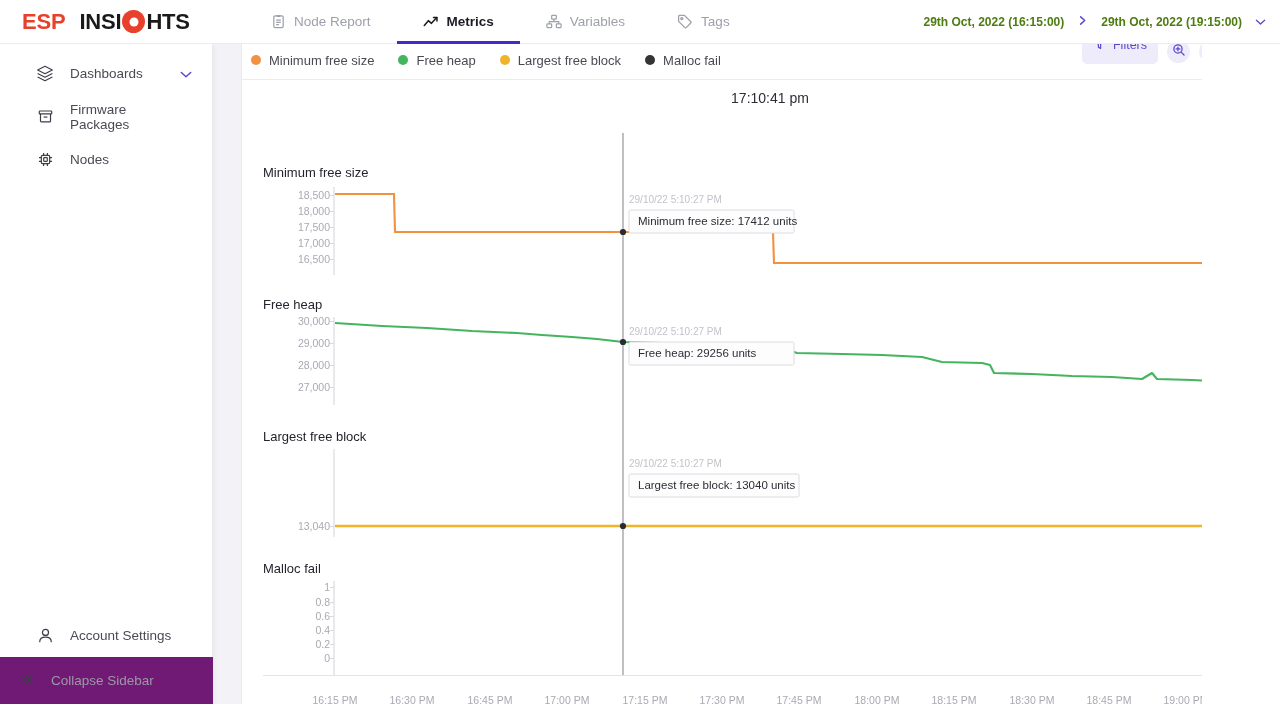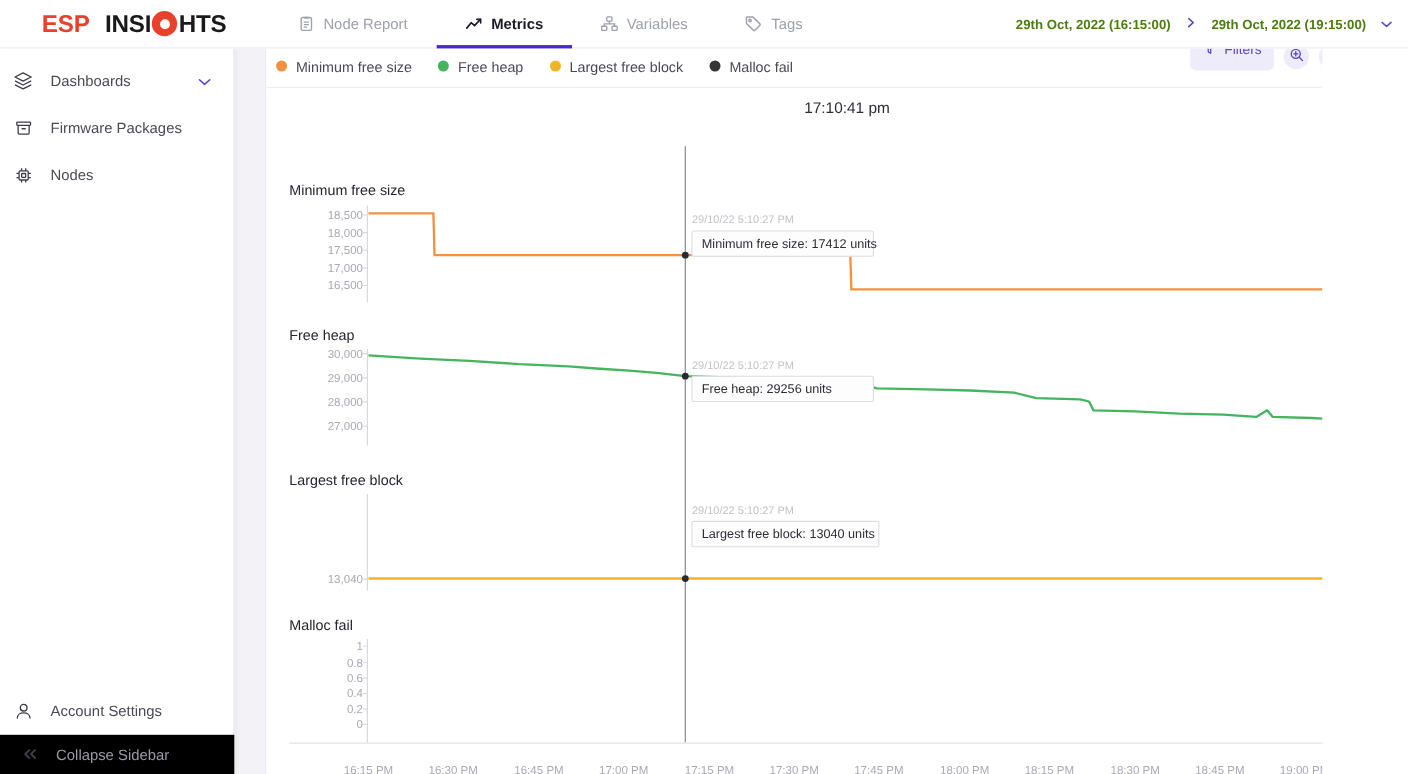--- a/index.html
+++ b/index.html
@@ -16,21 +16,21 @@
   
   .topbar {
     position: absolute; top: 0; left: 0; width: 1280px; height: 44px;
     background: #ffffff;
     border-bottom: 1px solid #ececf2;
     display: flex; align-items: center;
     z-index: 40;
   }
   .brand {
     width: 213px; height: 44px; display: flex; align-items: center;
-    padding-left: 38px; flex: 0 0 213px;
+    padding-left: 22px; flex: 0 0 213px;
   }
   .brand-text {
     font-size: 22px; font-weight: bold; letter-spacing: -0.2px;
     display: flex; align-items: center; white-space: nowrap;
   }
   .brand-esp { color: #e8402a; }
   .brand-insi { color: #1a1a1a; margin-left: 14px; }
   .brand-hts { color: #1a1a1a; }
   .brand-o {
     display: inline-block; width: 23px; height: 23px; border-radius: 50%;
@@ -67,34 +67,34 @@
   
   .sidebar {
     position: absolute; left: 0; top: 44px; width: 213px; height: 660px;
     background: #ffffff;
     border-right: 1px solid #e9e9ef;
     box-shadow: 2px 0 4px rgba(0,0,0,0.04);
     z-index: 30;
   }
   .side-item {
     display: flex; align-items: center; gap: 16px;
-    height: 43px; padding: 0 12px; cursor: pointer;
+    height: 43px; padding: 0 36px; cursor: pointer;
     font-size: 13.5px; color: #4a4a55;
     position: relative;
   }
   .side-item .s-ico { width: 18px; display:flex; align-items:center; justify-content:center; flex:0 0 18px; }
   .side-list { padding-top: 8px; }
   .chev { position: absolute; right: 20px; top: 50%; transform: translateY(-50%); }
 
   .sidebar-bottom { position: absolute; bottom: 0; left: 0; width: 213px; }
   .collapse-row {
     display: flex; align-items: center; gap: 16px;
-    height: 36px; padding: 0 20px; cursor: pointer;
+    height: 47px; padding: 0 20px; cursor: pointer;
     font-size: 13.5px; color: #9a9aa5;
-    background: #000000;
+    background: #701a75;
   }
   .collapse-row .s-ico { color: #4a4a55; font-weight: bold; }
 
   
   .main {
     position: absolute; left: 213px; top: 44px;
     width: 989px; height: 660px;
     background: #f3f3f7;
     overflow: hidden;
   }

